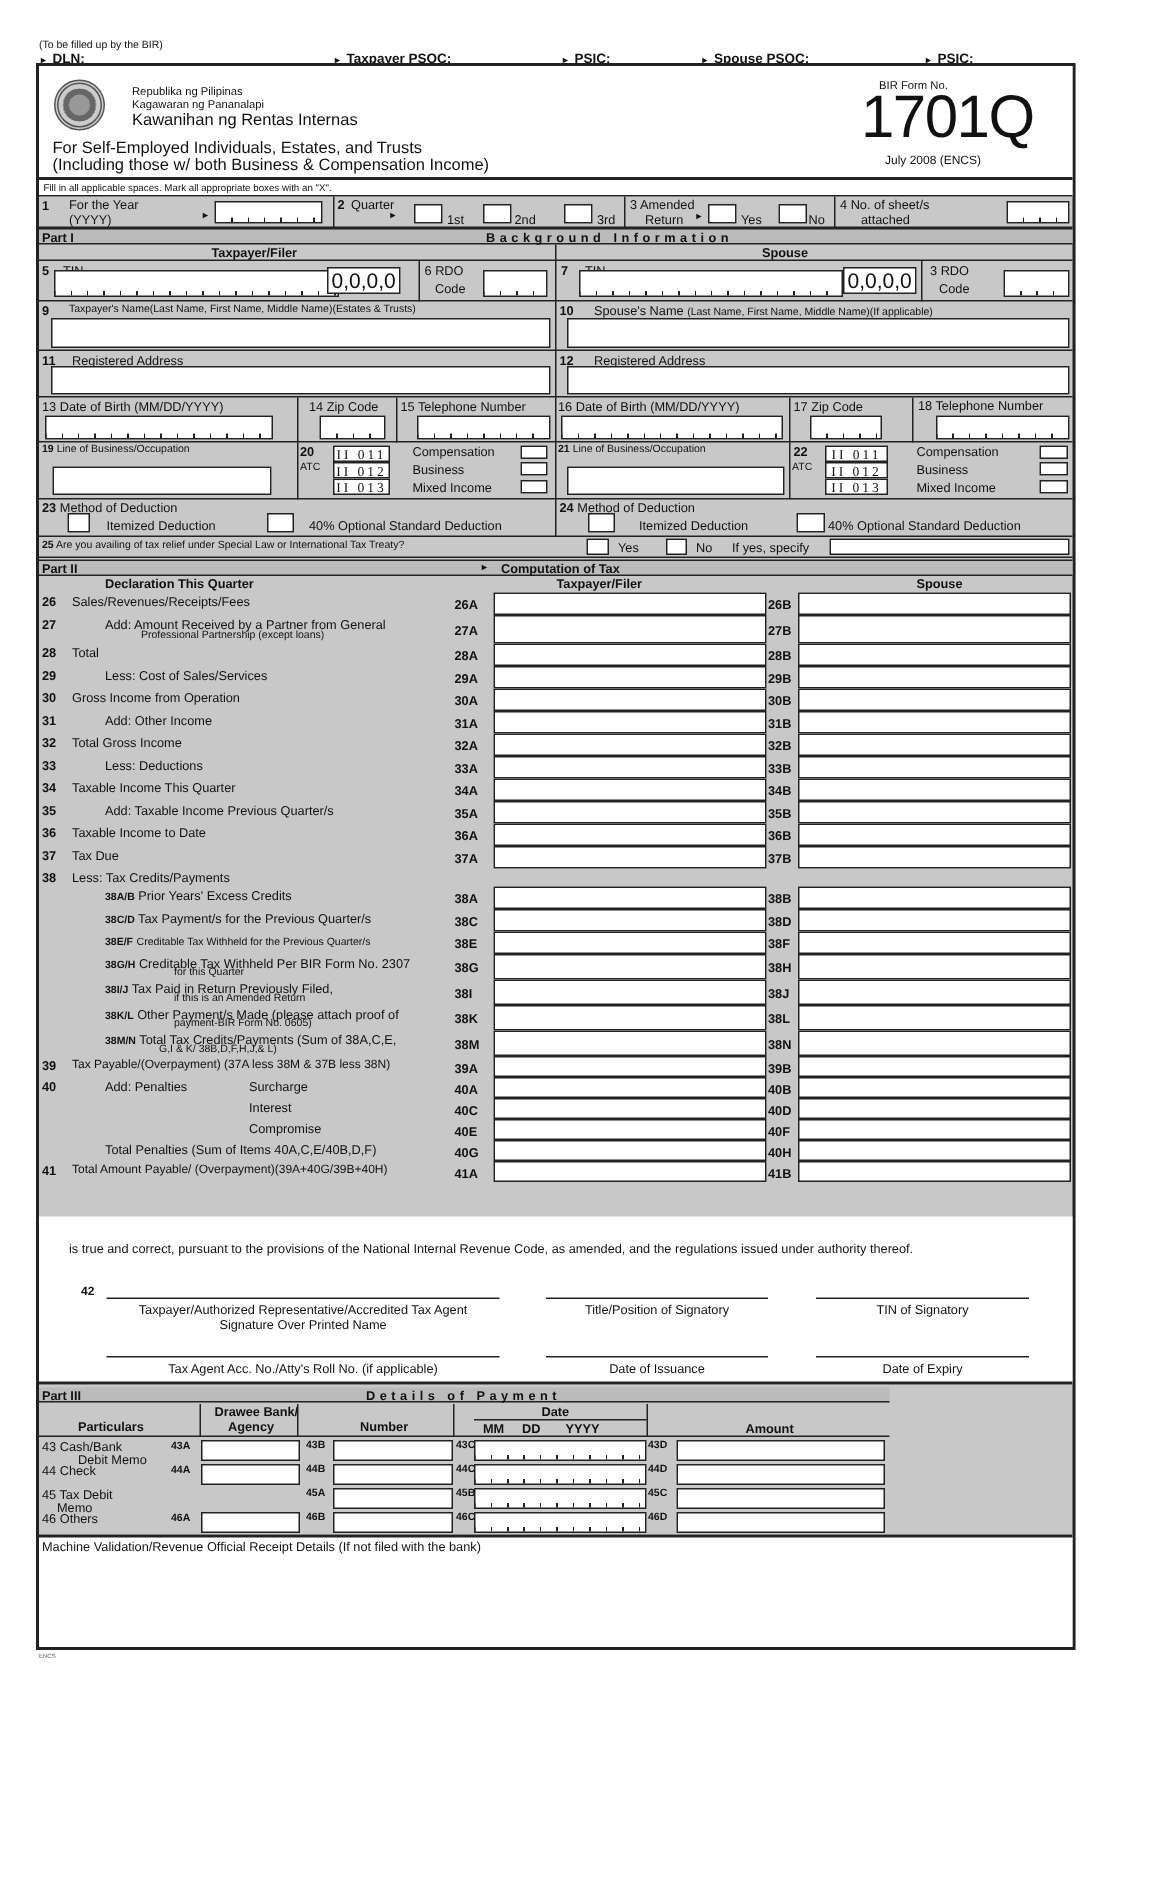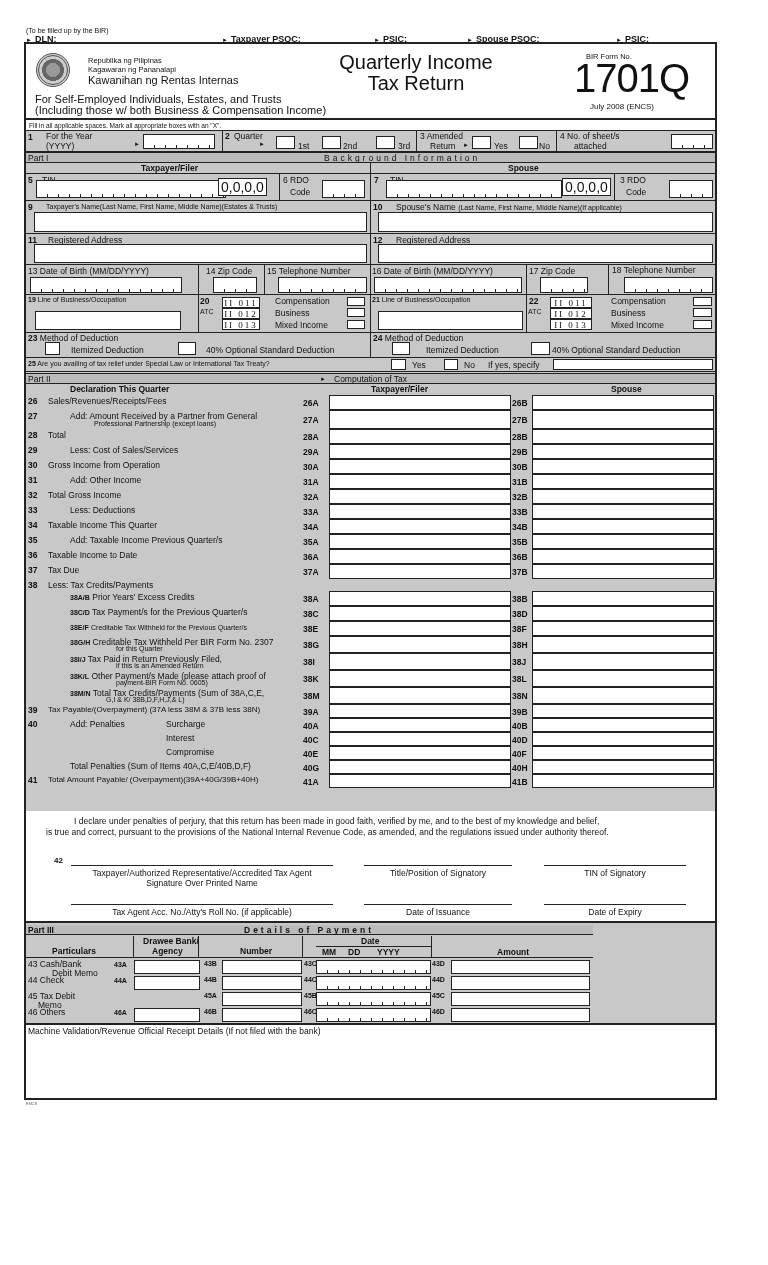--- a/index.html
+++ b/index.html
@@ -14,21 +14,21 @@
 .agency{position:absolute;left:62px;top:13px;font-size:7.5px;line-height:8.5px}
 .agency .big{font-size:11px;line-height:13px}
 .sub{position:absolute;left:9px;top:50px;font-size:11px;line-height:11px}
 .title{position:absolute;left:305px;top:8px;font-size:20px;line-height:21px;text-align:center;width:170px}
 .bir{position:absolute;left:560px;top:8px;font-size:7.5px}
 .formno{position:absolute;left:548px;top:12px;font-size:40px;letter-spacing:-1px}
 .ver{position:absolute;left:564px;top:58px;font-size:8px}
 .fillnote{position:absolute;left:0;top:76px;width:689px;height:11px;background:#fff;font-size:6.5px;padding-left:3px;line-height:11px;border-bottom:1px solid #222}
 .row{position:absolute;left:0;width:689px;border-bottom:1px solid #222}
 .box{position:absolute;background:#fff;border:1px solid #222}
-.partbar{position:absolute;left:0;width:689px;height:11px;background:#bbb;border-bottom:1px solid #222;border-top:1px solid #222;font-size:8.5px;font-weight:normal;line-height:10px}
+.partbar{position:absolute;left:0;width:689px;height:11px;background:#bbb;border-bottom:1px solid #222;border-top:1px solid #222;font-size:8.5px;font-weight:bold;line-height:10px}
 .spaced{letter-spacing:3px}
 .lbl{position:absolute;font-size:8.5px;white-space:nowrap}
 .code{position:absolute;font-size:8.5px;font-weight:bold}
 .small{font-size:7px}
 .tiny{font-size:6px}
 .vsep{position:absolute;width:1px;background:#222}
 .ticks{background-image:repeating-linear-gradient(90deg,transparent 0 10px,#222 10px 11px);background-size:100% 3px;background-repeat:repeat-x;background-position:bottom}
 .atc{position:absolute;background:#fff;border:1px solid #222;font-family:"Liberation Serif",serif;font-size:9px;letter-spacing:2px;text-align:center;line-height:10px}
 .sig{position:absolute;border-top:1px solid #222;font-size:8.5px;text-align:center;padding-top:2px}
 </style>
@@ -46,24 +46,20 @@
   <div class="hdr">
     <div class="seal"></div>
     <div class="agency">
       <div>Republika ng Pilipinas</div>
       <div>Kagawaran ng Pananalapi</div>
       <div class="big">Kawanihan ng Rentas Internas</div>
     </div>
     <div class="sub">
       <div>For Self-Employed Individuals, Estates, and Trusts</div>
       <div>(Including those w/ both Business &amp; Compensation Income)</div>
-    </div>
-    <div class="title">
-      <div>Quarterly Income</div>
-      <div>Tax Return</div>
     </div>
     <div class="bir">BIR Form No.</div>
     <div class="formno">1701Q</div>
     <div class="ver">July 2008 (ENCS)</div>
   </div>
   <div class="fillnote">Fill in all applicable spaces. Mark all appropriate boxes with an "X".</div>
 
   <div class="row" style="top:87px;height:21px">
     <span class="lbl" style="left:2px;top:1px;font-weight:bold">1</span>
     <span class="lbl" style="left:20px;top:0">For the Year</span>
@@ -435,21 +431,20 @@
         <span class="lbl " style="left:22px;top:1px;font-size:8px">Total Amount Payable/ (Overpayment)(39A+40G/39B+40H)</span>
         <span class="code" style="left:277px;top:2.5px">41A</span>
         <div class="box" style="left:303px;top:0;width:182px;height:14px"></div>
         <span class="code" style="left:486px;top:2.5px">41B</span>
         <div class="box" style="left:506px;top:0;width:182px;height:14px"></div>
       </div>
     </div>
 
 
   <div style="position:absolute;left:0;top:767px;width:689px;height:112px;background:#fff;border-bottom:2px solid #222">
-    <div class="lbl" style="left:48px;top:5px">I declare under penalties of perjury, that this return has been made in good faith,  verified by me,  and  to the best  of my knowledge  and belief,</div>
     <div class="lbl" style="left:20px;top:16px">is true and correct, pursuant to the provisions of the National Internal Revenue Code, as amended, and the regulations issued under authority thereof.</div>
     <span class="code" style="left:28px;top:45px;font-size:8px">42</span>
     <div class="sig" style="left:45px;top:54px;width:262px">
         <div>Taxpayer/Authorized Representative/Accredited Tax Agent</div>
         <div>Signature Over Printed Name</div>
       </div>
     <div class="sig" style="left:338px;top:54px;width:148px">Title/Position of Signatory</div>
     <div class="sig" style="left:518px;top:54px;width:142px">TIN of Signatory</div>
     <div class="sig" style="left:45px;top:93px;width:262px">Tax Agent Acc. No./Atty's Roll No. (if applicable)</div>
     <div class="sig" style="left:338px;top:93px;width:148px">Date of Issuance</div>

